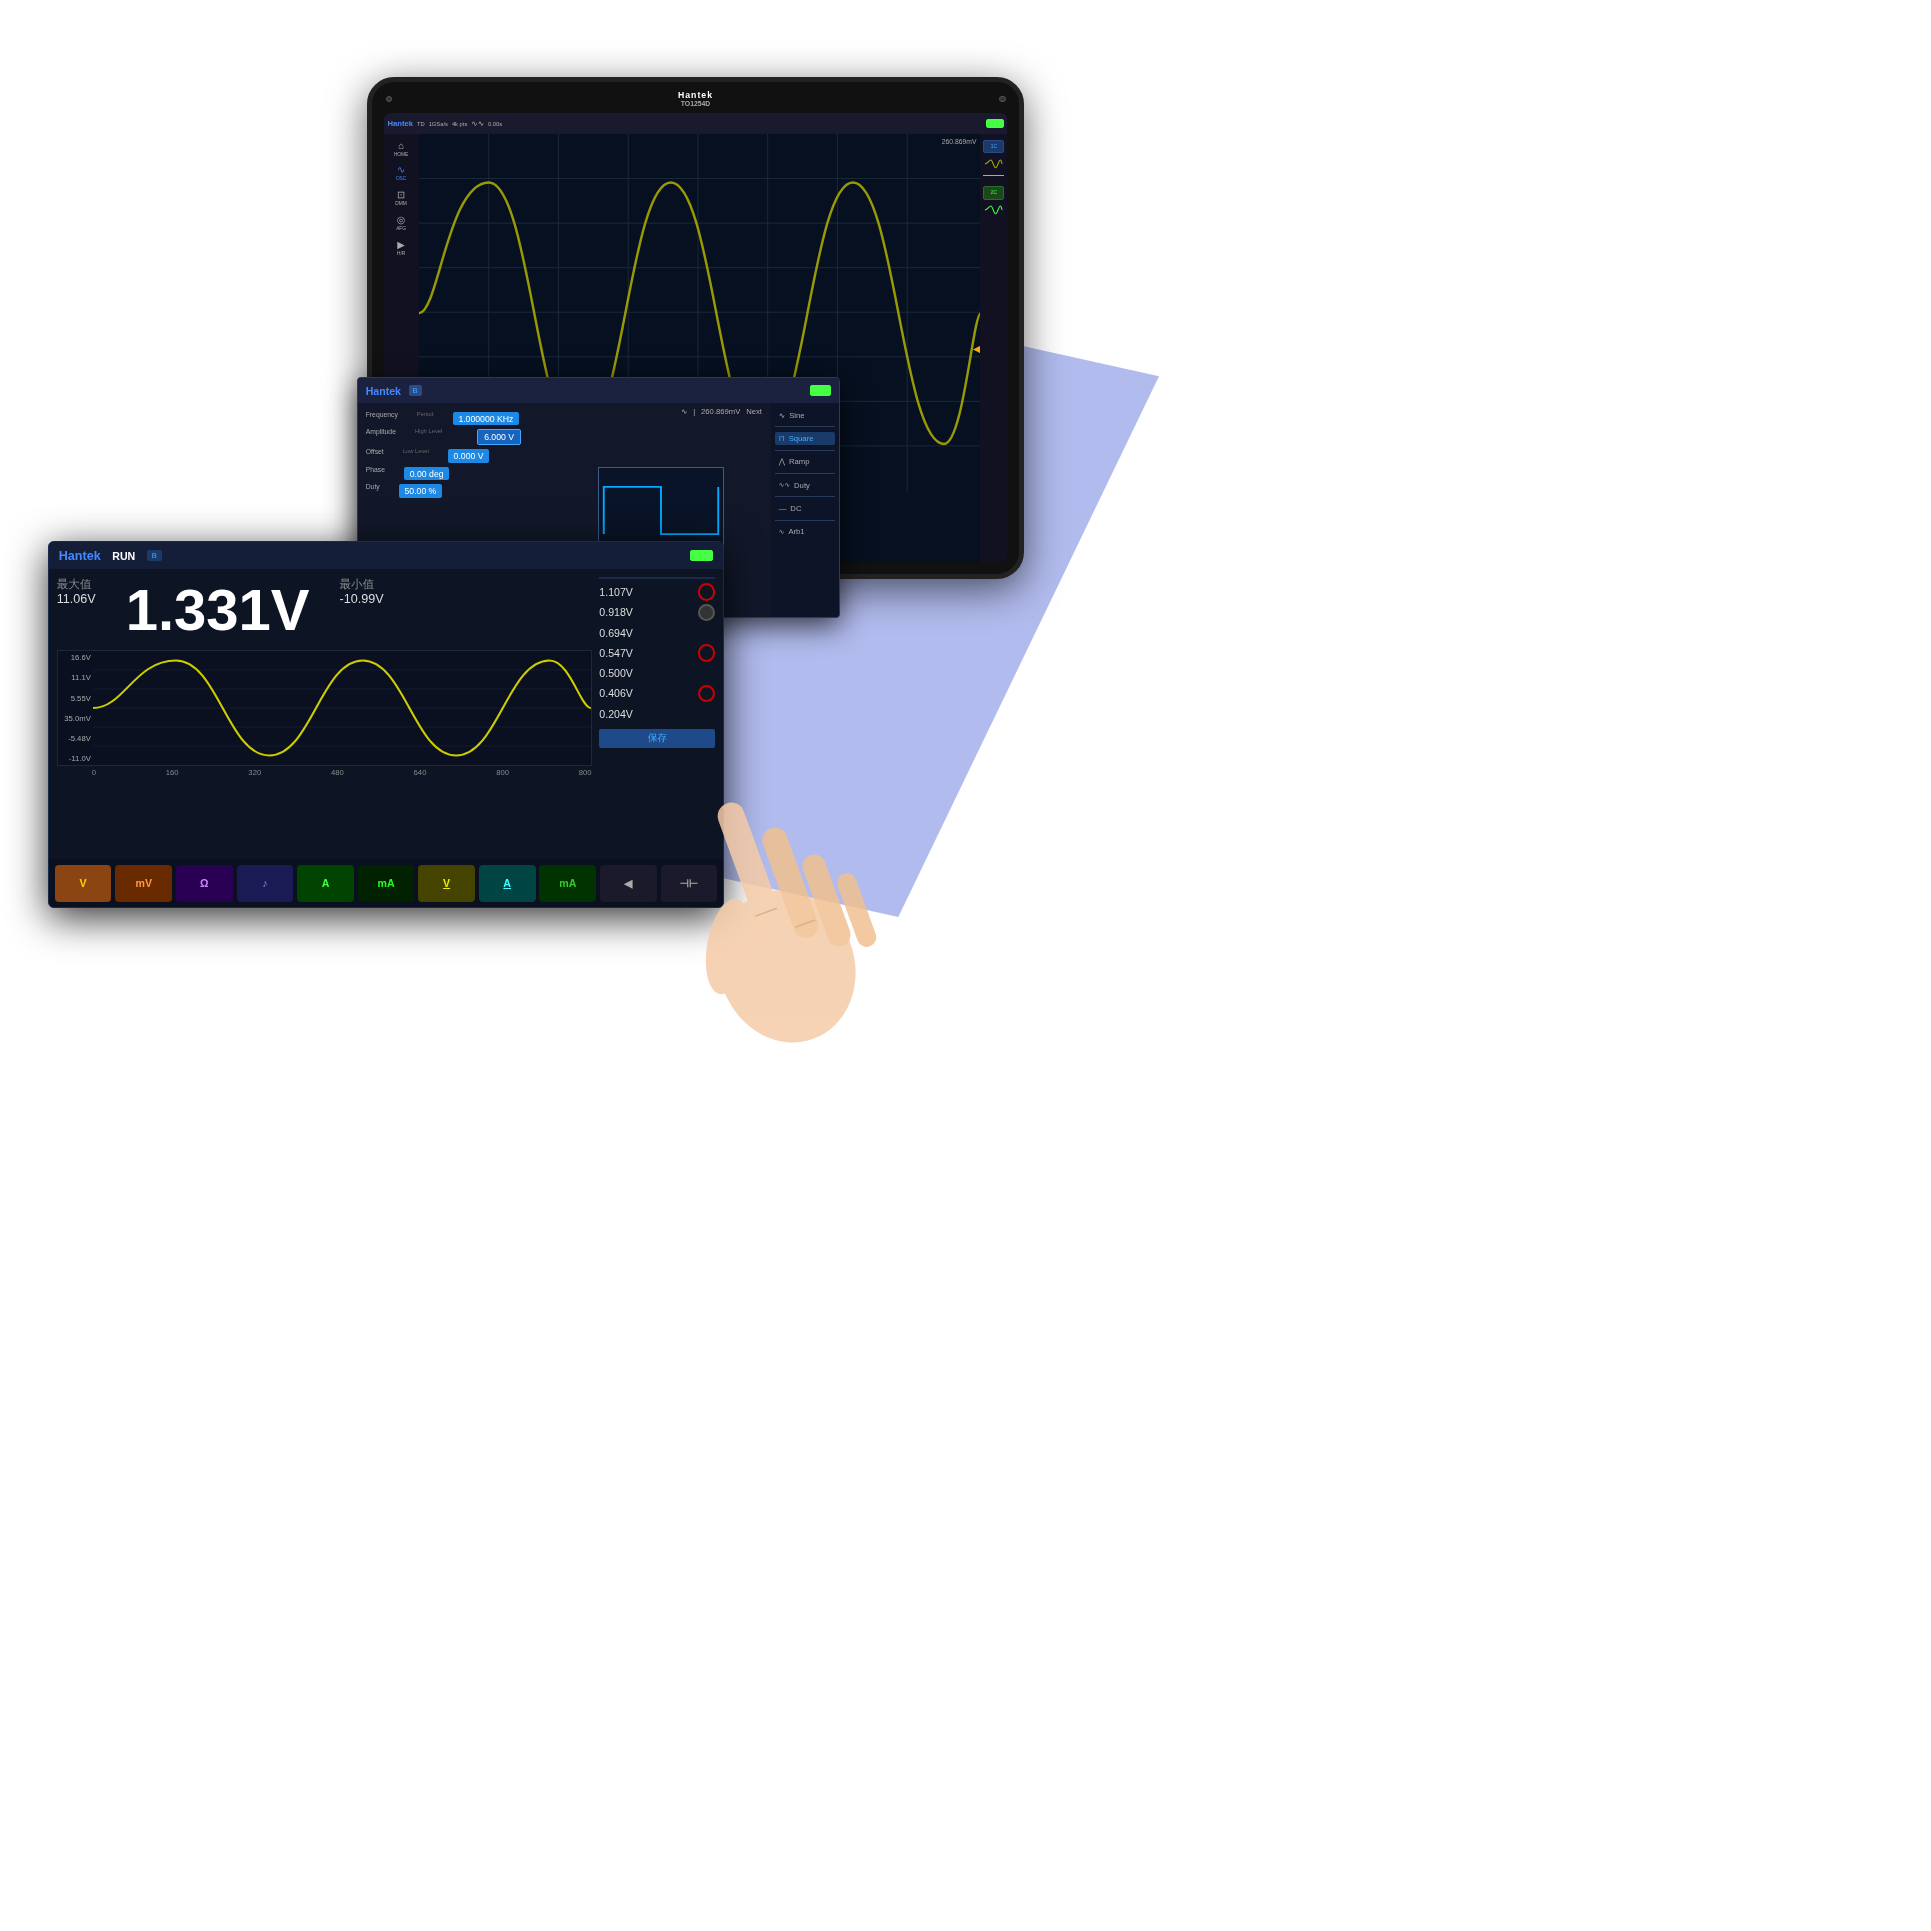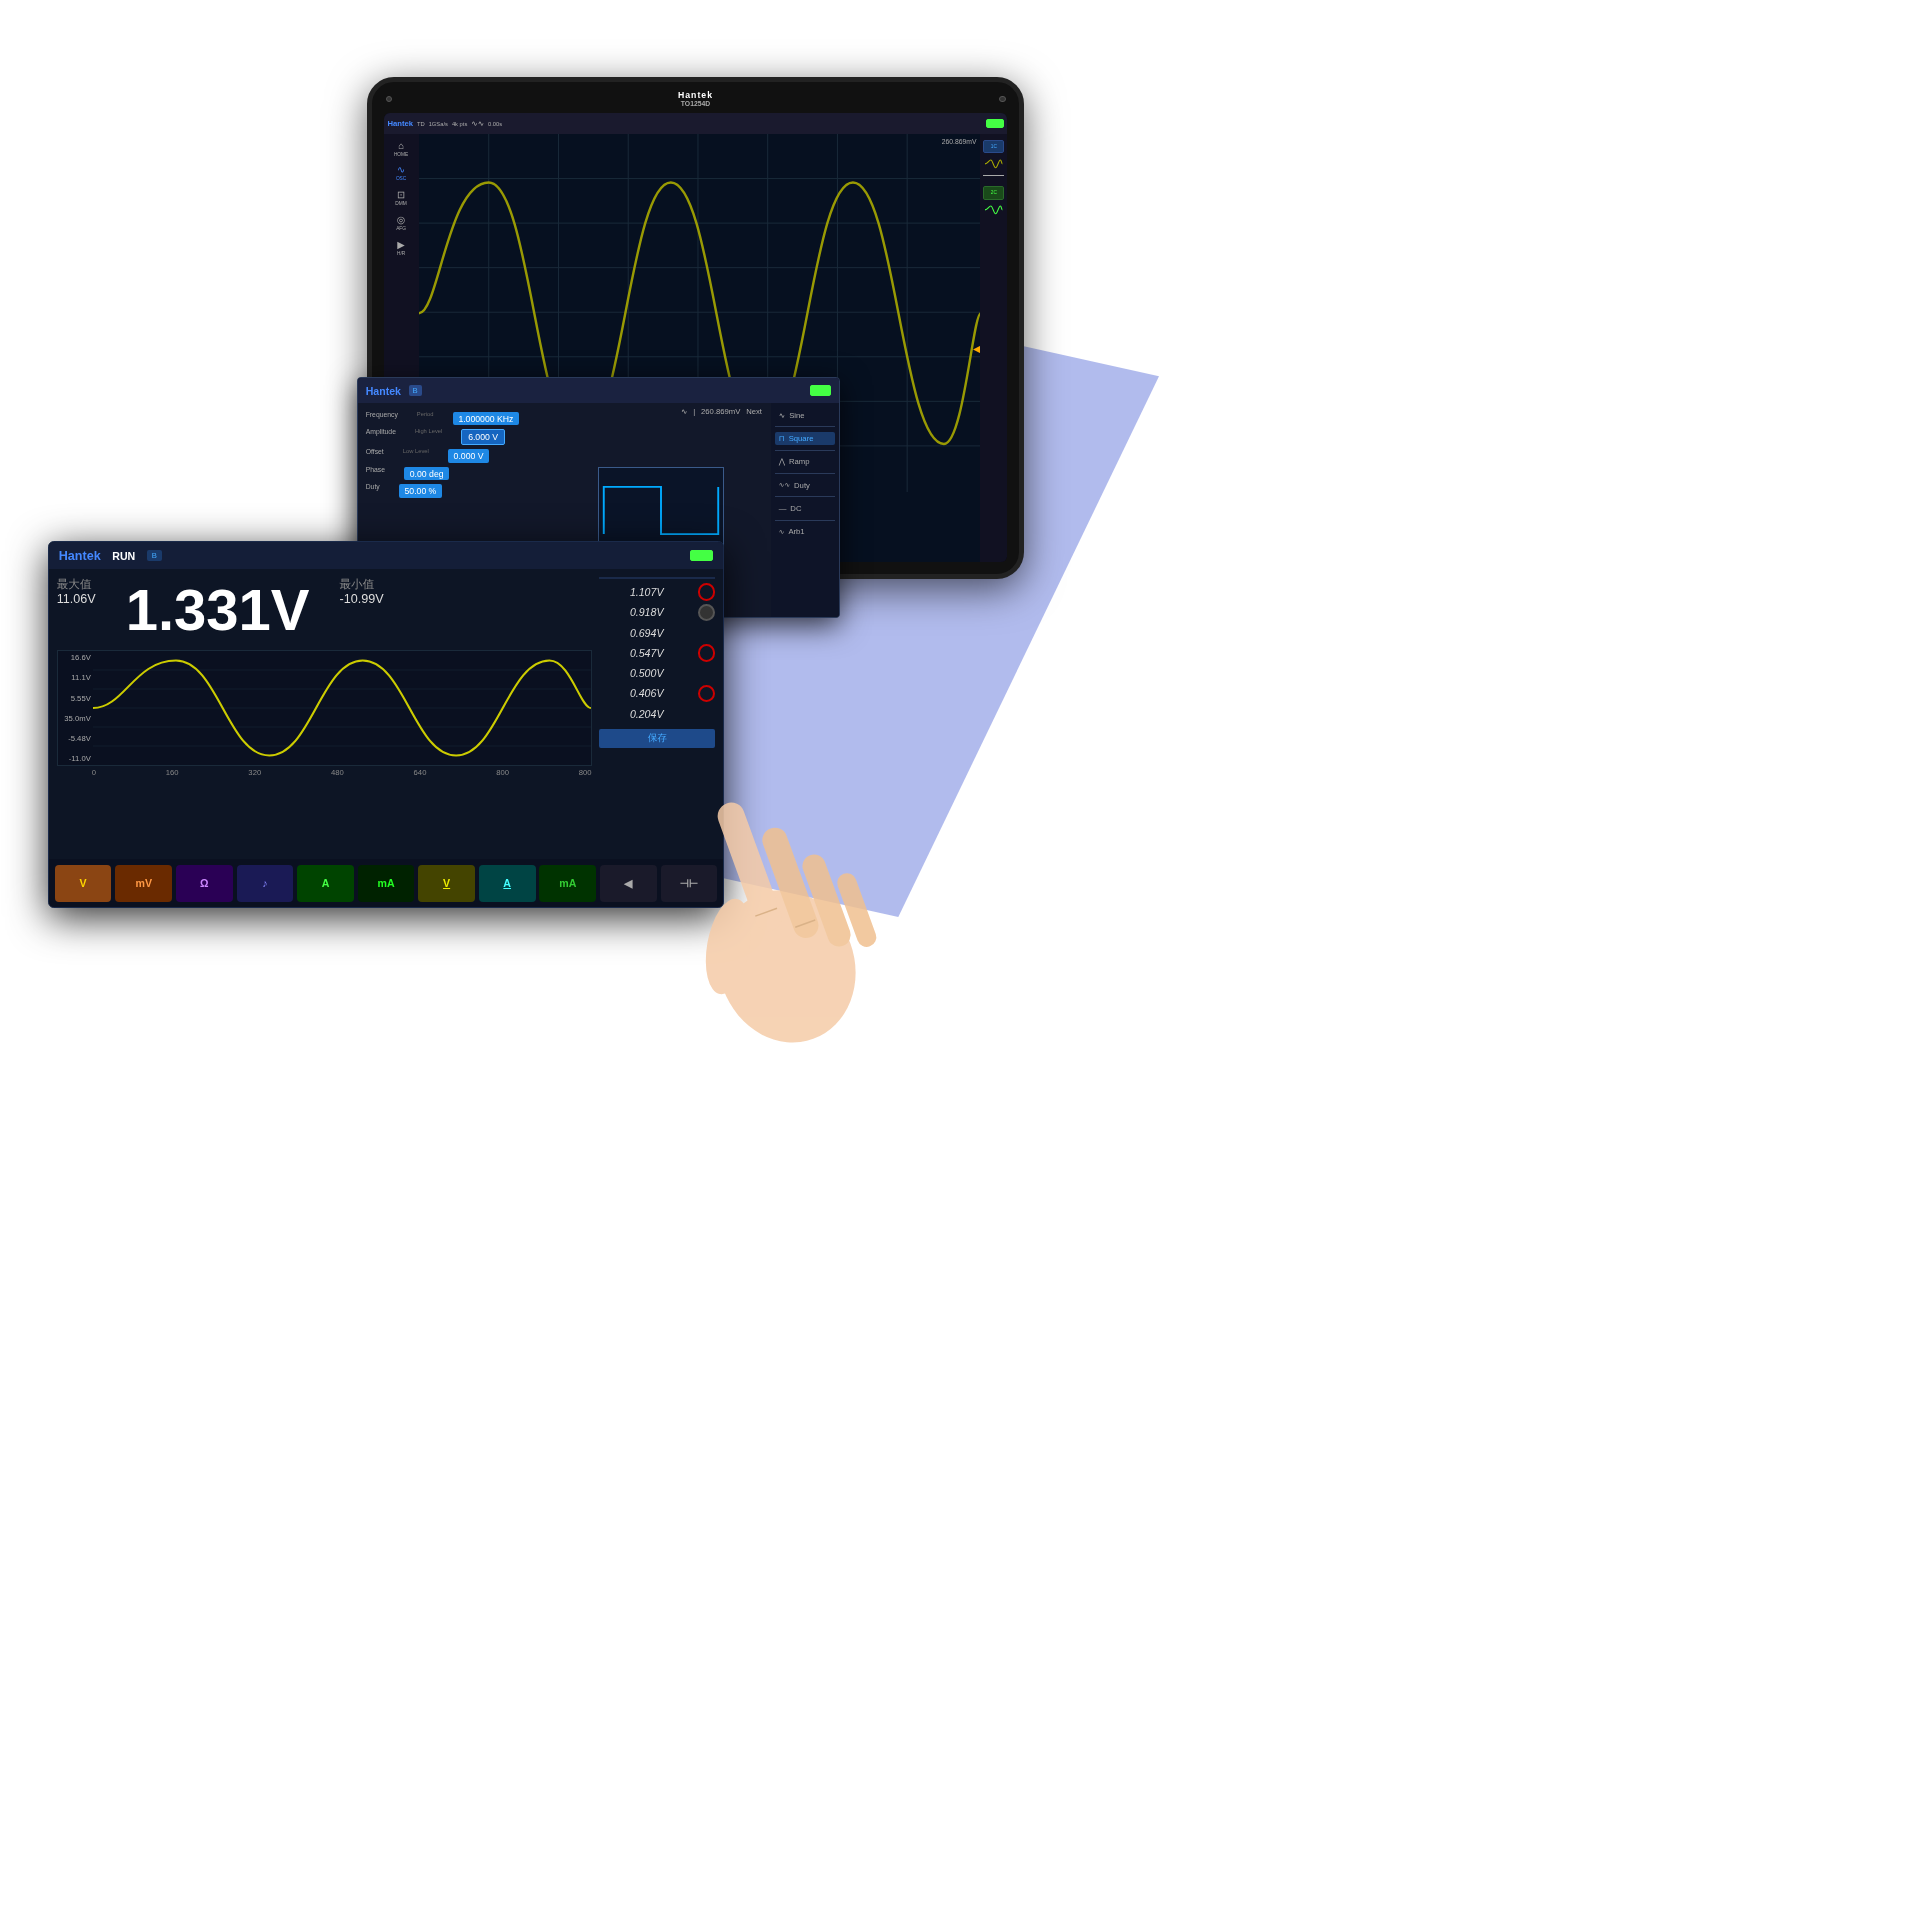--- a/index.html
+++ b/index.html
@@ -225,20 +225,21 @@
       background: #1e88e5;
       color: white;
       font-size: 8.7px;
       padding: 1.9px 5.8px;
       border-radius: 1.9px;
       margin-top: 1px;
     }
     .afg-param-value.selected {
       background: #1565c0;
       border: 1px solid #4af;
+      margin-left: 16px;
     }
     .afg-waveform-preview {
       flex: 1;
       display: flex;
       align-items: center;
       justify-content: center;
       padding: 9.7px;
     }
     .afg-wave-box {
       width: 126px;
@@ -420,22 +421,21 @@
     .dmm-reading-item {
       display: flex;
       align-items: center;
       gap: 3.9px;
       justify-content: space-between;
     }
     .dmm-reading-value {
       color: #ddd;
       font-size: 10.6px;
       flex: 1;
-      text-align: center;
-      font-style: italic;
+      text-align: left;
     }
     .dmm-reading-indicator {
       width: 17.4px;
       height: 17.4px;
       border-radius: 50%;
       border: 2.9px solid #cc0000;
     }
     .dmm-reading-indicator.gray {
       border-color: #555;
       background: #333;

